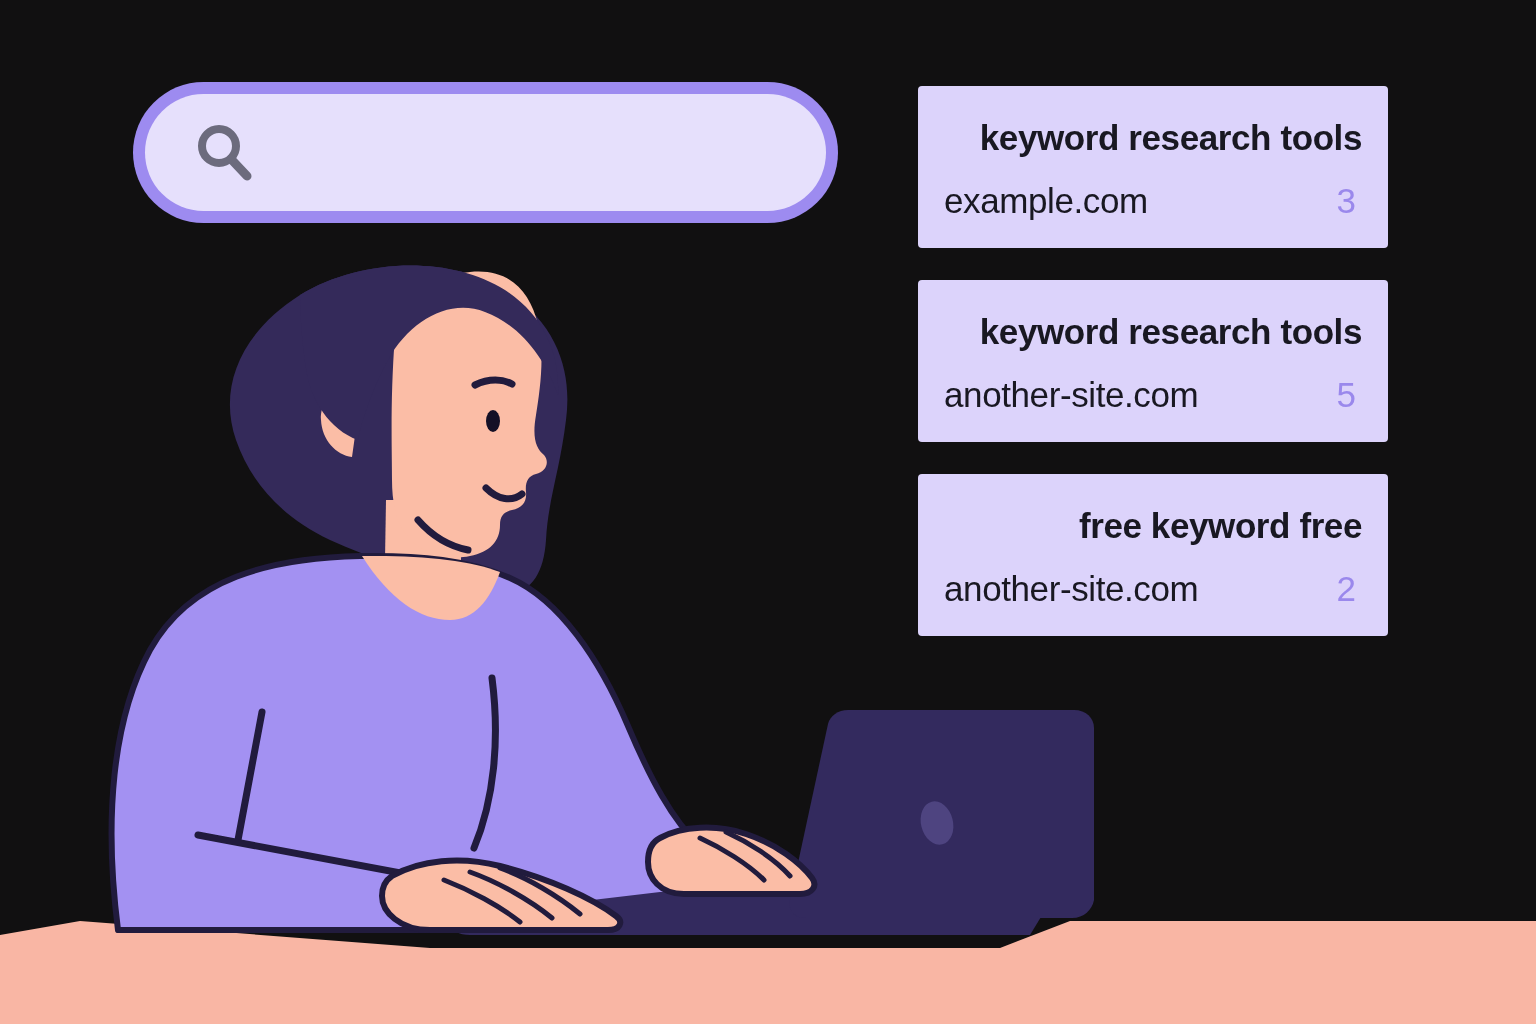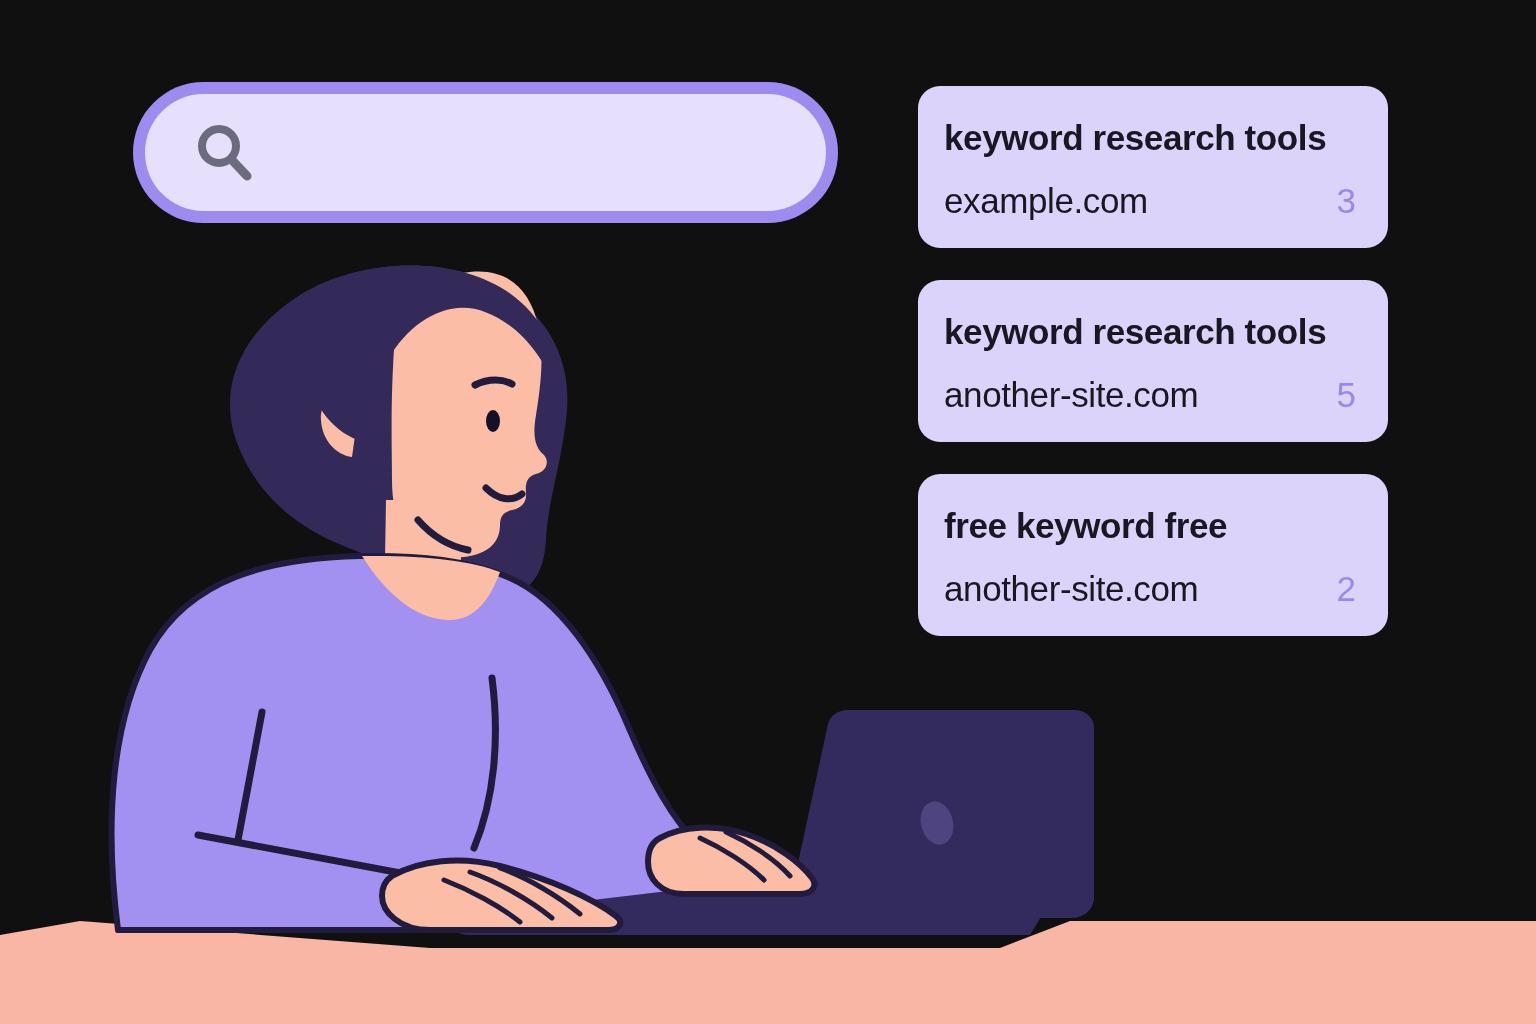--- a/index.html
+++ b/index.html
@@ -56,23 +56,24 @@
     position: absolute;
     left: 918px;
     top: 86px;
     width: 470px;
     display: flex;
     flex-direction: column;
     gap: 32px;
   }
   .result-card {
     background: #dcd3fb;
-    border-radius: 22px;
+    border-radius: 4px;
     padding: 34px 26px 30px 26px;
     box-sizing: border-box;
+    text-align: right;
   }
   .result-keyword {
     font-size: 35px;
     font-weight: bold;
     color: #191822;
     letter-spacing: -0.4px;
     line-height: 1.0;
     white-space: nowrap;
   }
   .result-bottom-row {

